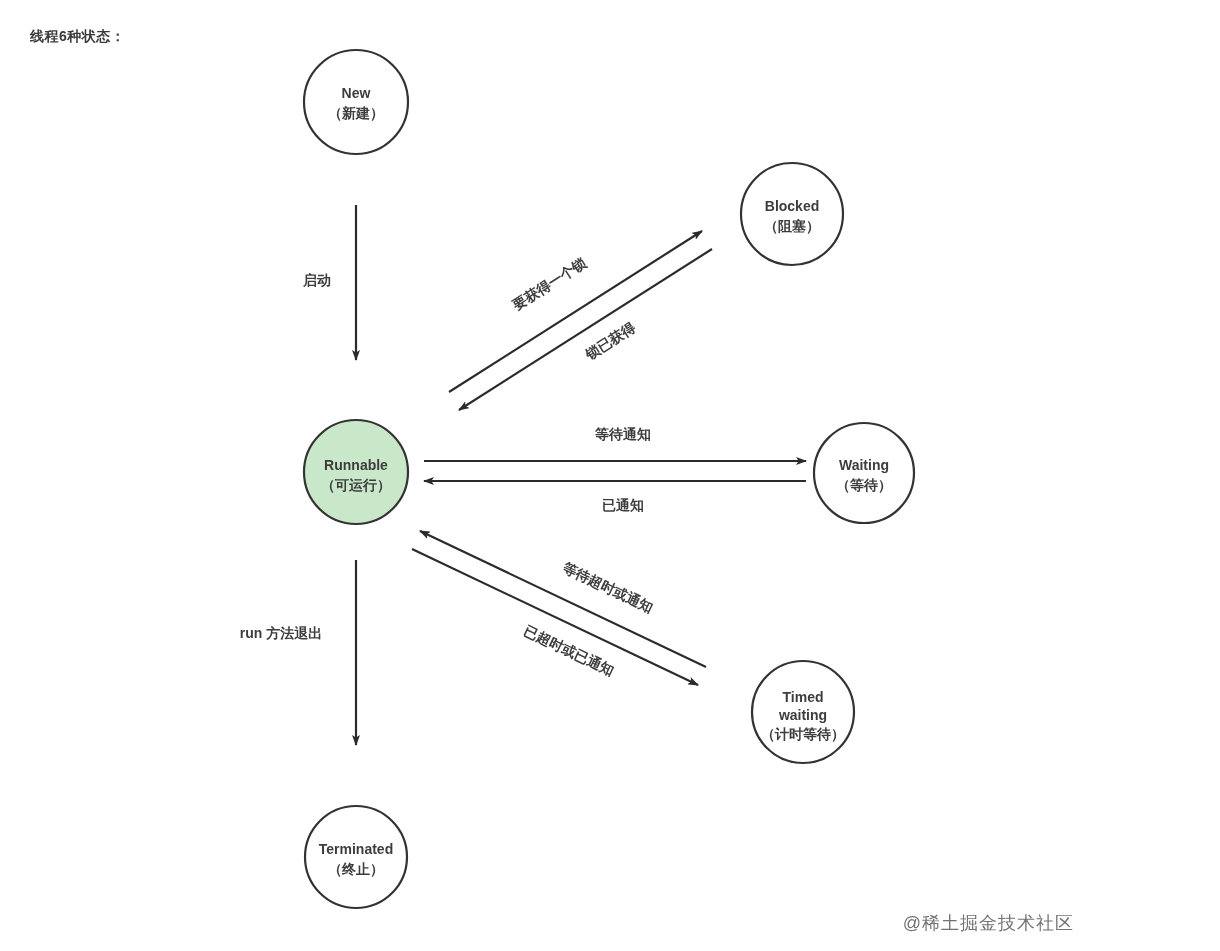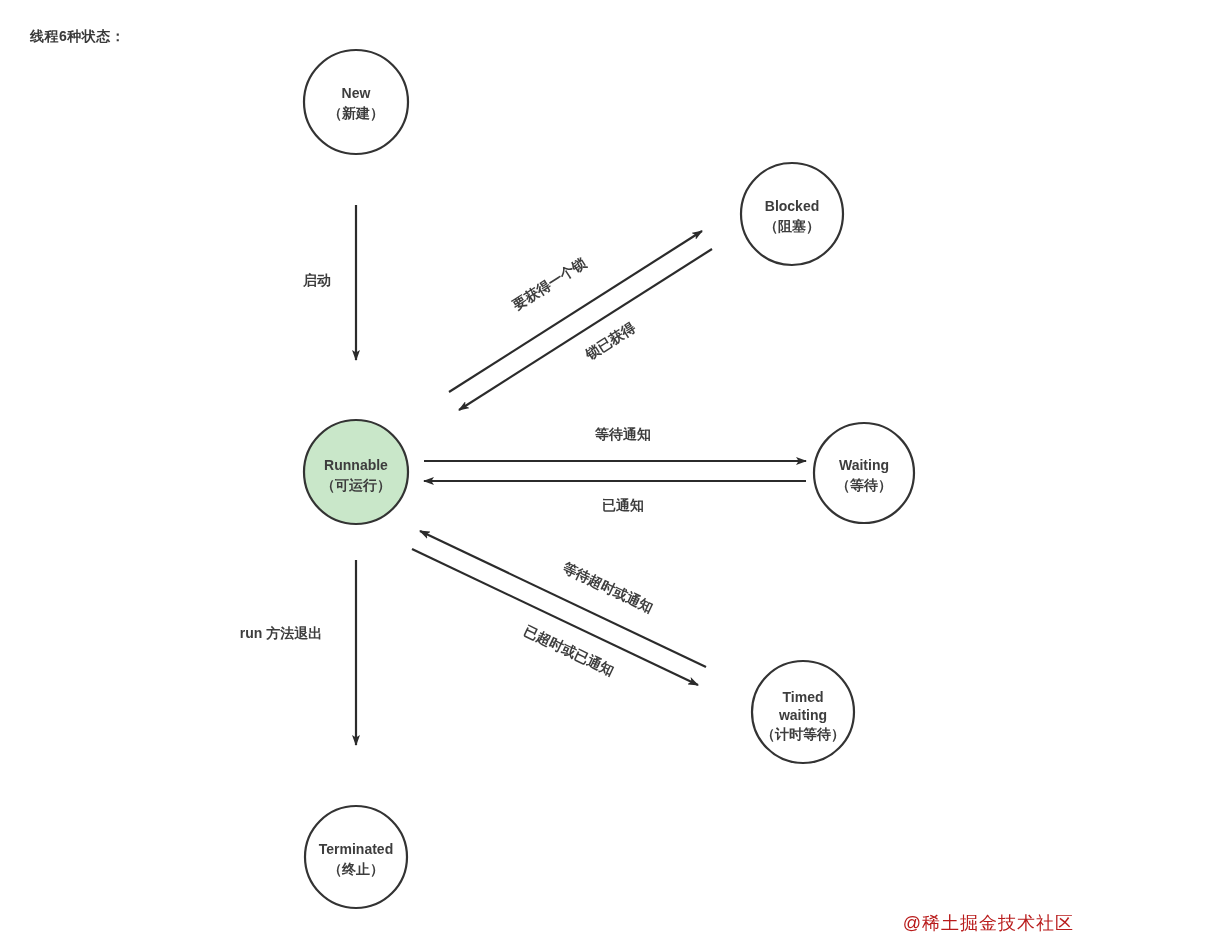--- a/index.html
+++ b/index.html
@@ -63,21 +63,21 @@
     font-size: 14px;
     font-weight: bold;
     fill: #3d3d3d;
     text-anchor: middle;
   }
   .watermark {
     position: absolute;
     right: 22px;
     bottom: 16px;
     font-size: 18px;
-    color: #b91c1c;
+    color: #737373;
     letter-spacing: 1px;
     white-space: nowrap;
   }
 </style>
 </head>
 <body>
 
 <div id="page">
 
   <div id="page-title">线程6种状态：</div>

